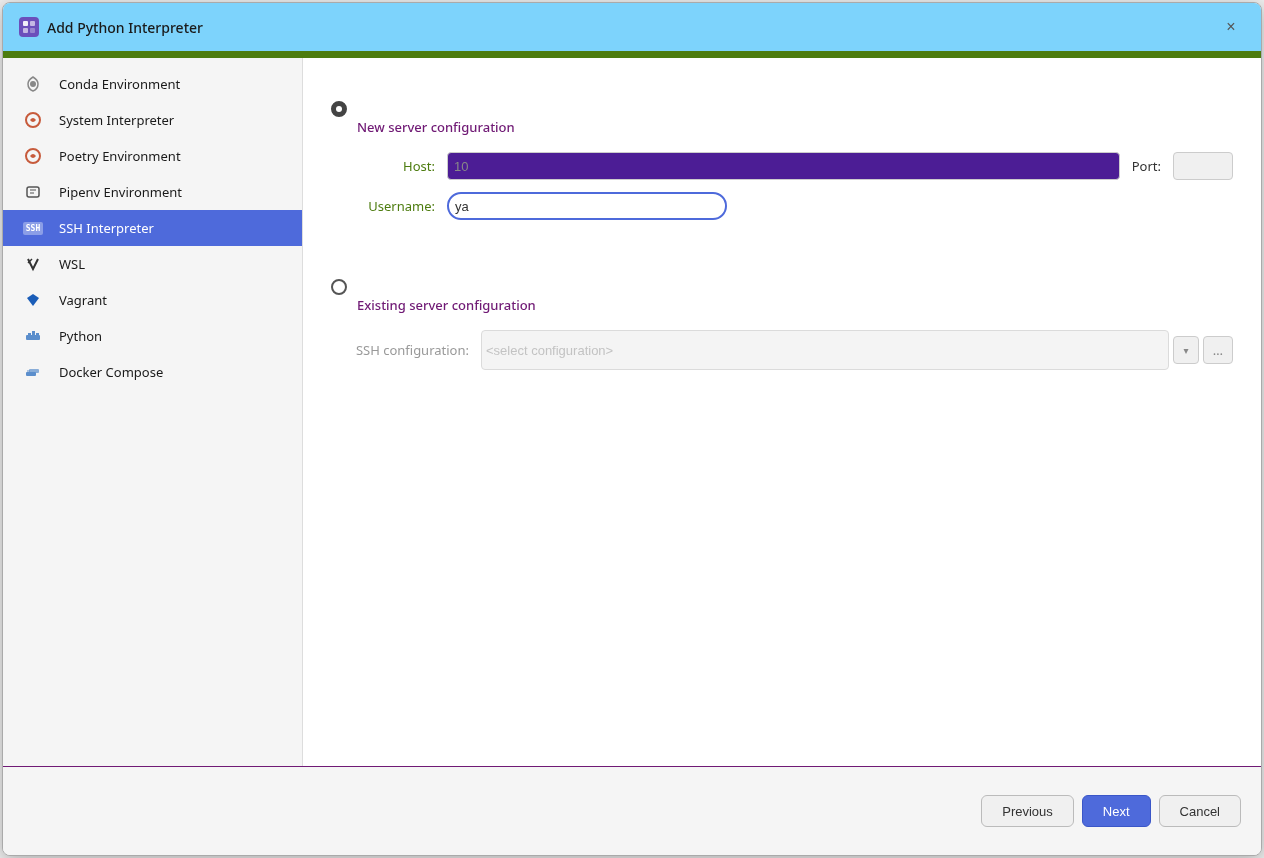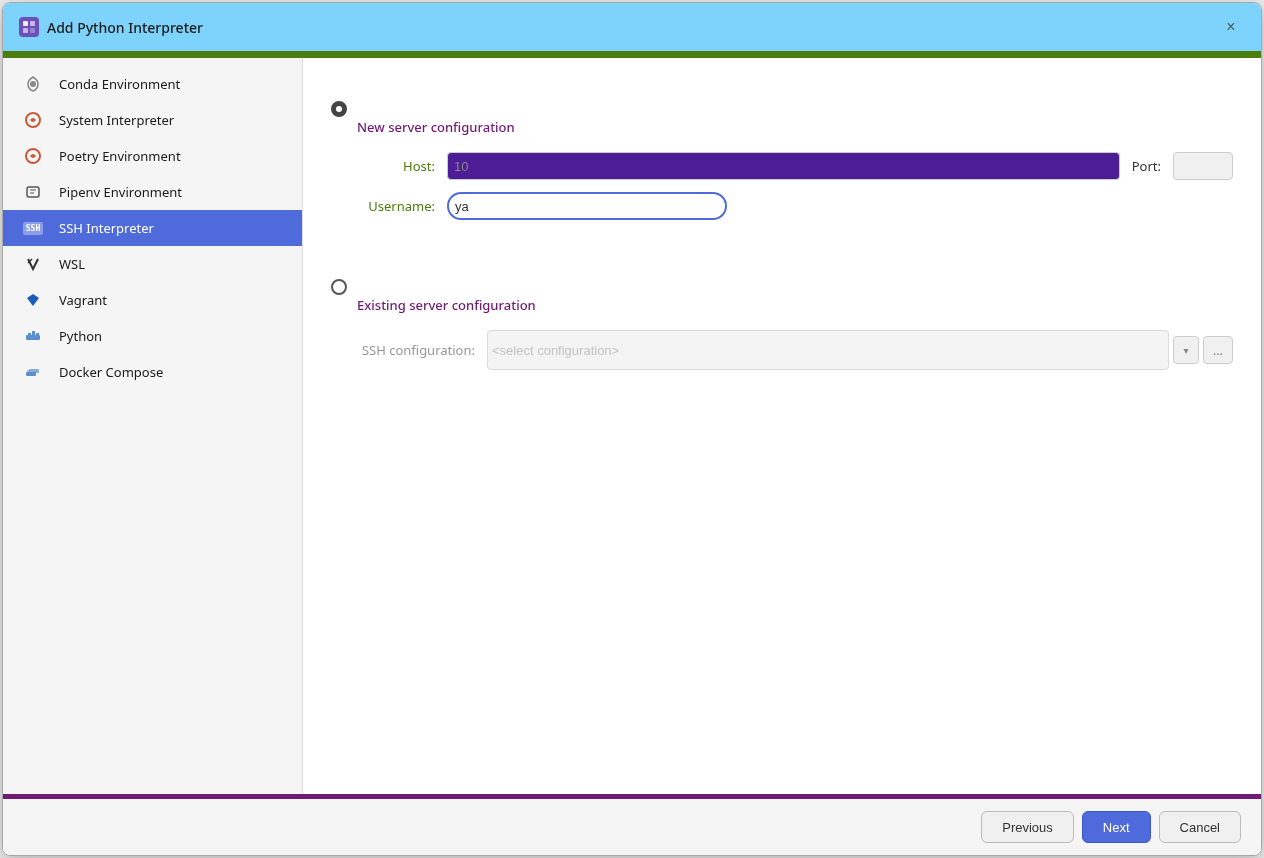--- a/index.html
+++ b/index.html
@@ -196,21 +196,21 @@
       outline: none;
     }
     .existing-section {
       margin-top: 0;
     }
     .disabled-form-grid {
       display: grid;
       grid-template-columns: 130px 1fr;
       row-gap: 12px;
       align-items: center;
-      margin-left: 26px;
+      margin-left: 20px;
     }
     .disabled-label {
       font-size: 13px;
       color: #999;
       text-align: right;
       padding-right: 12px;
     }
     .ssh-config-row {
       display: flex;
       align-items: center;
@@ -251,23 +251,23 @@
       display: flex;
       align-items: center;
       justify-content: center;
       color: #888;
       font-size: 13px;
     }
     .dialog-footer {
       display: flex;
       justify-content: flex-end;
       align-items: center;
-      padding: 12px 20px;
+      padding: 28px 20px;
       background: #f5f5f5;
-      border-top: 5px solid #701a75;
+      border-top: 1px solid #701a75;
       gap: 8px;
     }
     .btn {
       height: 32px;
       padding: 0 20px;
       border-radius: 6px;
       font-size: 13px;
       cursor: pointer;
       border: 1px solid #bbb;
       background: #f0f0f0;

